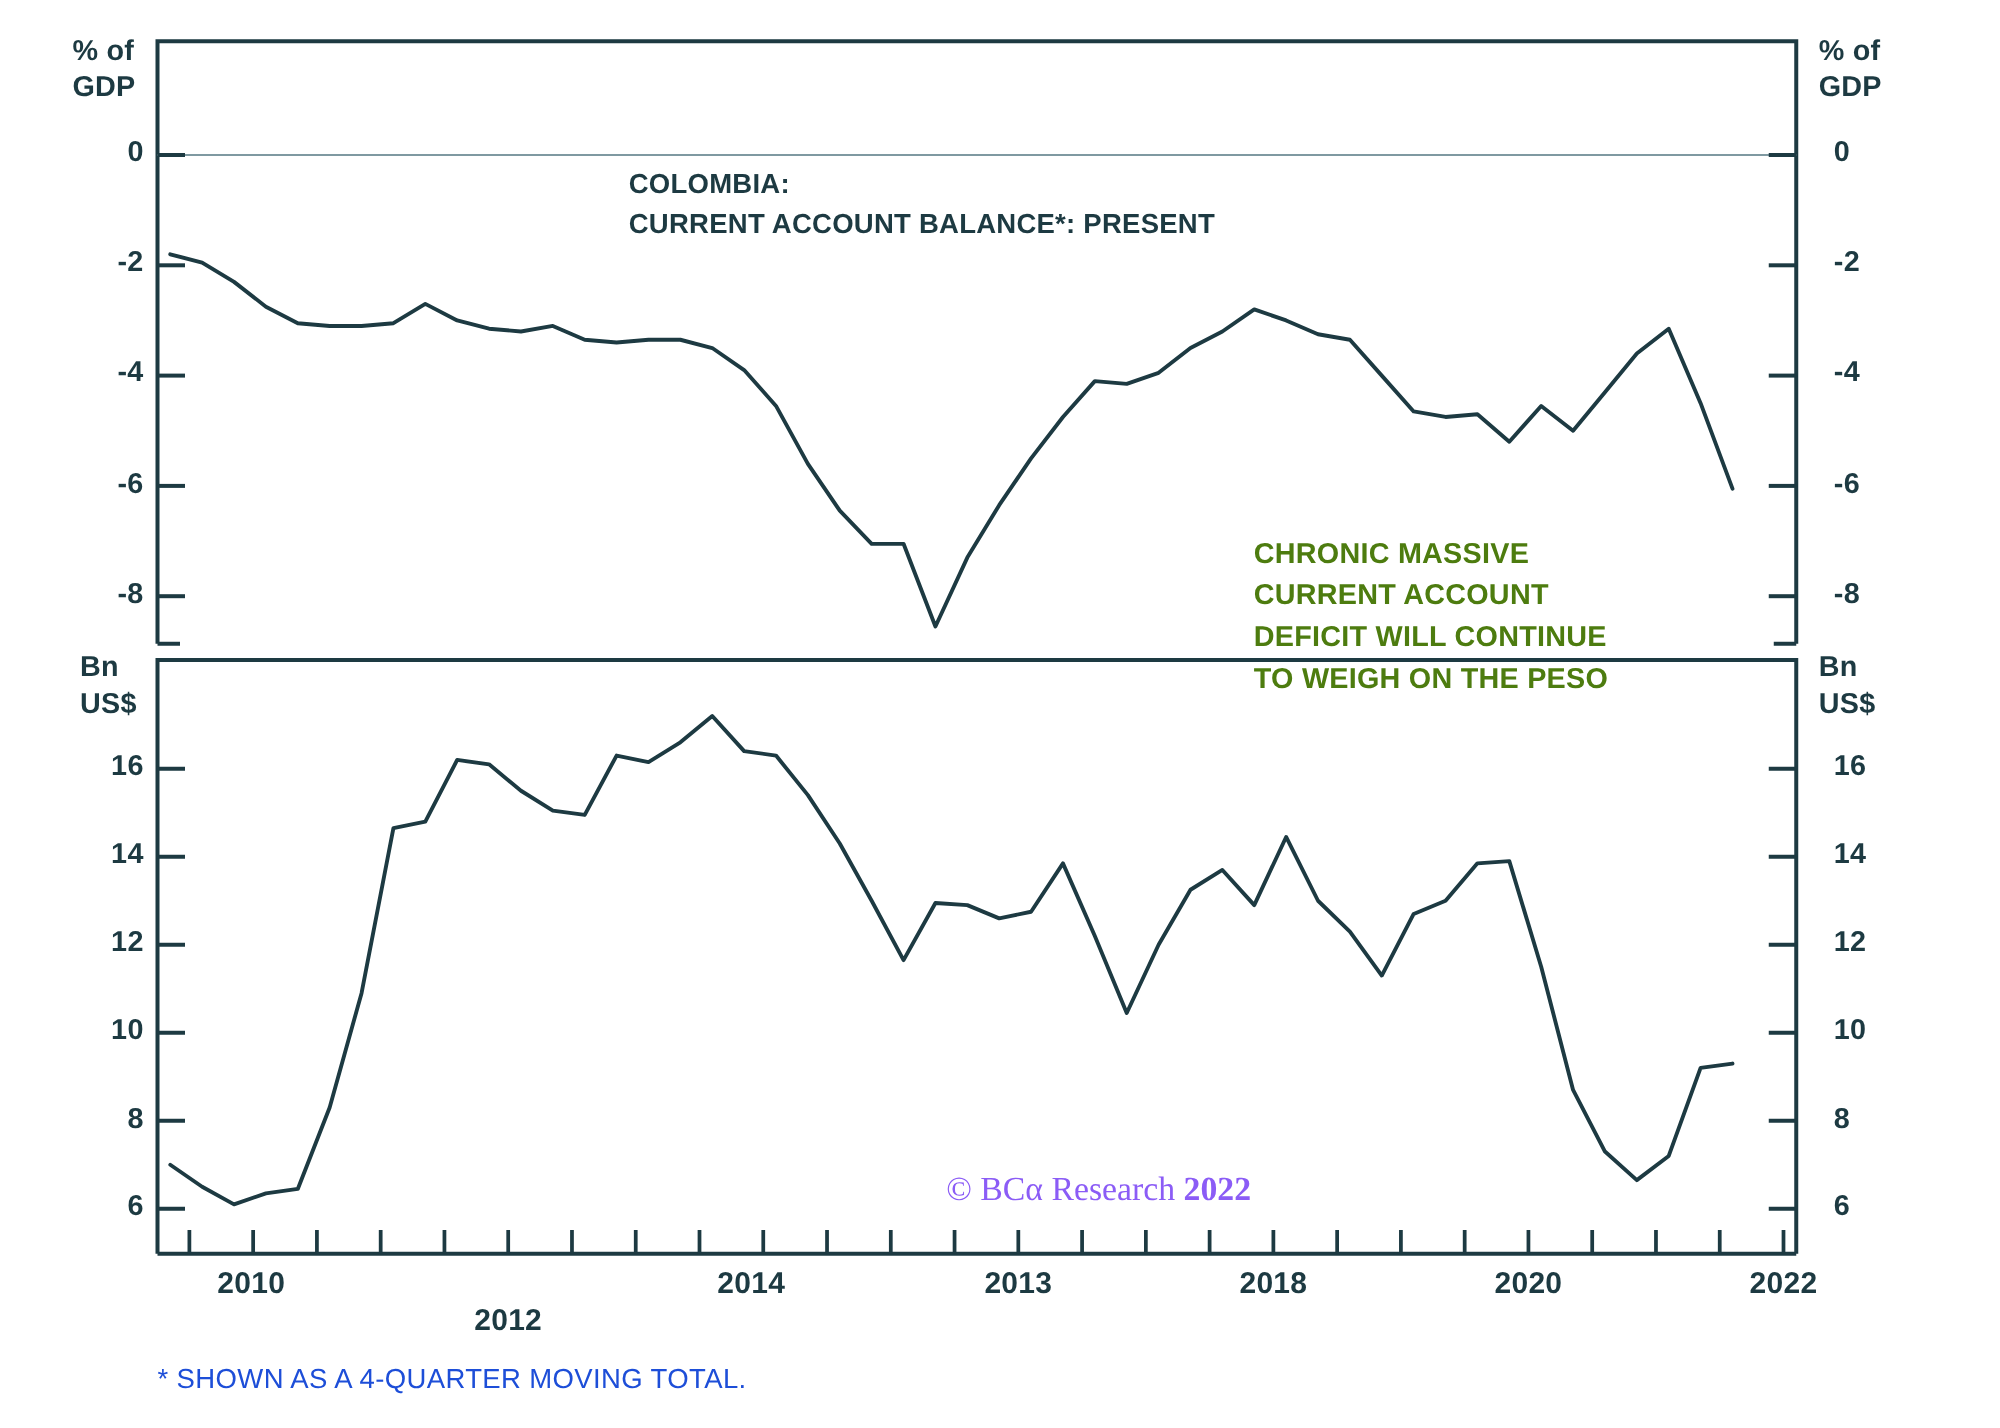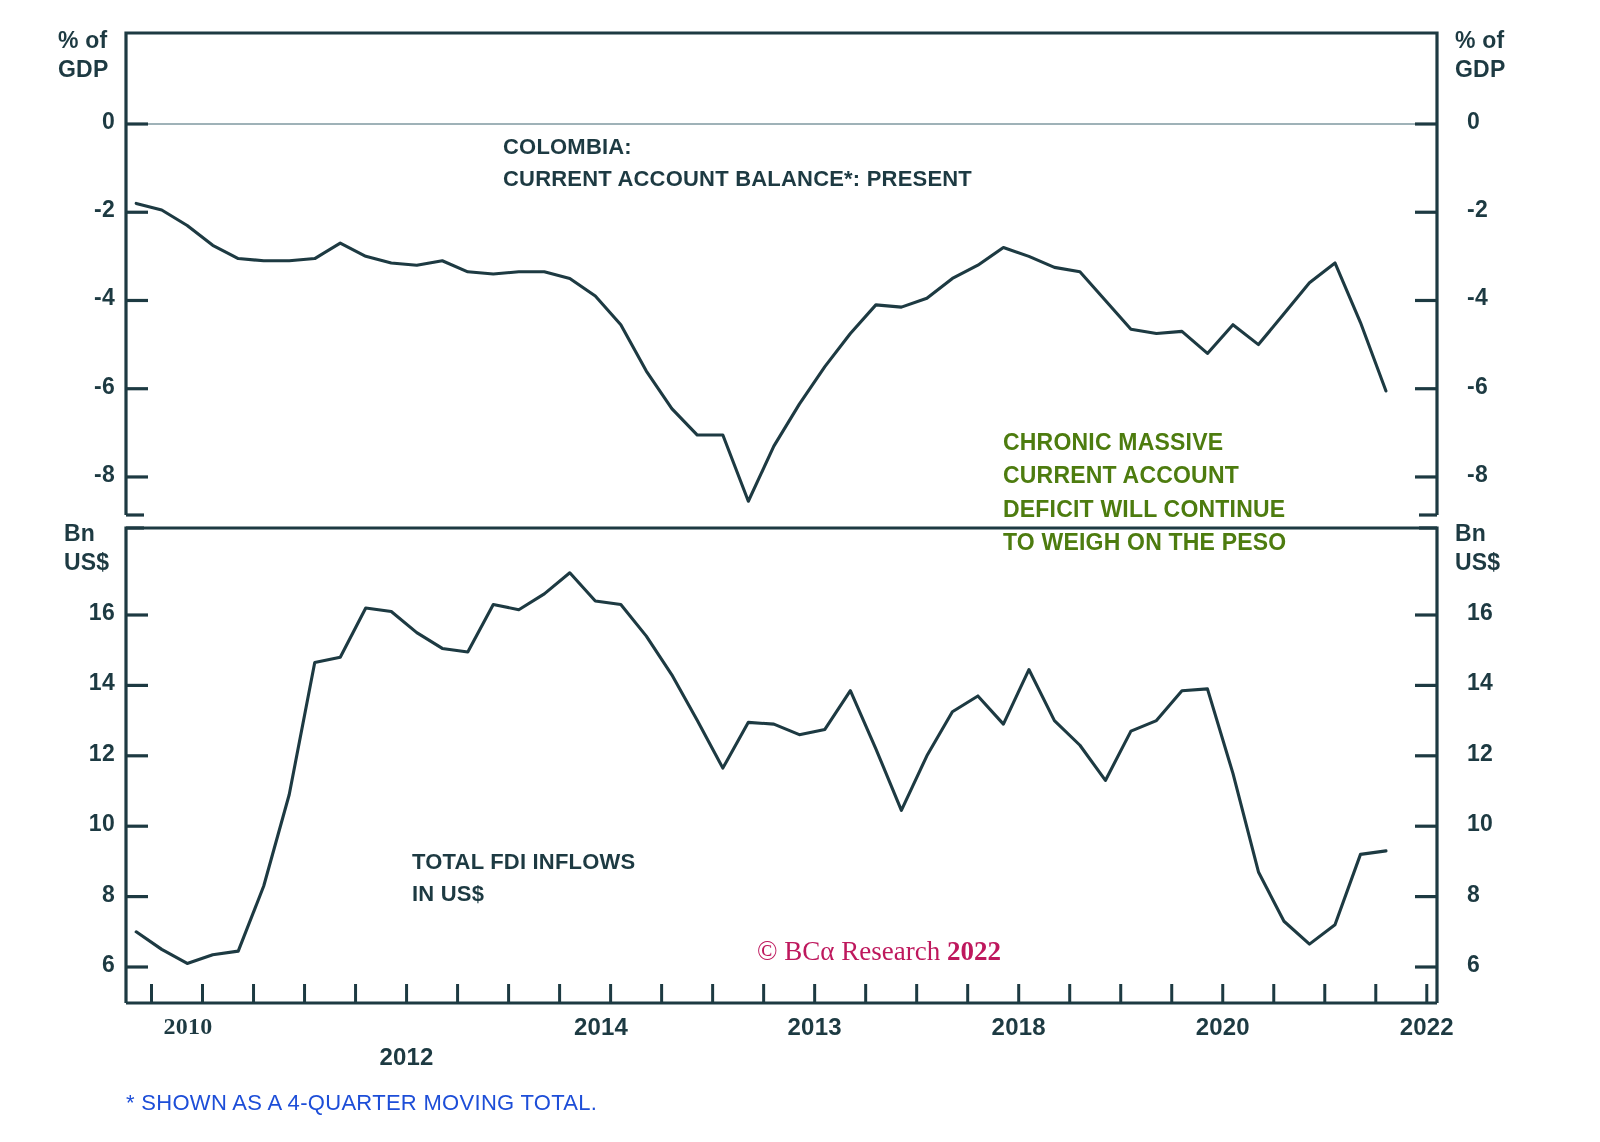--- a/index.html
+++ b/index.html
@@ -32,21 +32,21 @@
   .callout{
     position:absolute;font-size:23px;font-weight:bold;
     line-height:1.45;letter-spacing:.2px;color:#4d7c0f;white-space:pre-line;
   }
   .footnote{
     position:absolute;font-size:22px;font-weight:normal;letter-spacing:.3px;
     color:#1d4ed8;
   }
   .copyright{
     position:absolute;font-family:"Liberation Serif", serif;
-    font-size:27px;color:#be185d;white-space:nowrap;
+    font-size:27px;color:#8b5cf6;white-space:nowrap;
   }
   .copyright .mark{font-weight:normal;}
   .copyright .brand{font-weight:normal;}
   .copyright .yr{font-weight:bold;}
   svg{position:absolute;left:0;top:0;}
 </style>
 </head>
 <body>
 
 <div id="root">
@@ -123,22 +123,20 @@
   <div class="callout" style="left:1003px;top:426px;">CHRONIC MASSIVE
 CURRENT ACCOUNT
 DEFICIT WILL CONTINUE
 TO WEIGH ON THE PESO</div>
 
   <div class="axis-title" style="left:64px;top:519px;width:70px;text-align:left;">Bn
 US$</div>
   <div class="axis-title" style="left:1455px;top:519px;width:90px;text-align:left;">Bn
 US$</div>
 
-  <div class="series-label" style="left:412px;top:846px;">TOTAL FDI INFLOWS
-IN US$</div>
 
   <div class="copyright" style="left:757px;top:936px;">
     <span class="mark">© BC</span><span class="brand">α</span><span class="brand"> Research </span><span class="yr">2022</span>
   </div>
 
   <div class="footnote" style="left:126px;top:1090px;">* SHOWN AS A 4-QUARTER MOVING TOTAL.</div>
 
   <div id="tick-host">
       <div class="tick-label left" style="left: 21px; top: 108px; width: 94px;">0</div>
       <div class="tick-label right" style="left: 1467px; top: 108px; width: 94px;">0</div>
@@ -157,21 +155,21 @@
       <div class="tick-label left" style="left: 21px; top: 739.8px; width: 94px;">12</div>
       <div class="tick-label right" style="left: 1467px; top: 739.8px; width: 94px;">12</div>
       <div class="tick-label left" style="left: 21px; top: 810.2px; width: 94px;">10</div>
       <div class="tick-label right" style="left: 1467px; top: 810.2px; width: 94px;">10</div>
       <div class="tick-label left" style="left: 21px; top: 880.6px; width: 94px;">8</div>
       <div class="tick-label right" style="left: 1467px; top: 880.6px; width: 94px;">8</div>
       <div class="tick-label left" style="left: 21px; top: 951px; width: 94px;">6</div>
       <div class="tick-label right" style="left: 1467px; top: 951px; width: 94px;">6</div>
     </div>
   <div id="year-host">
-      <div class="year-label" style="left: 133px; top: 1013px; width: 110px; font-family: Liberation Serif, serif;">2010</div>
+      <div class="year-label" style="left: 146px; top: 1013px; width: 110px;">2010</div>
       <div class="year-label" style="left: 351.564px; top: 1013px; width: 110px; margin-top: 30px;">2012</div>
       <div class="year-label" style="left: 546px; top: 1013px; width: 110px;">2014</div>
       <div class="year-label" style="left: 759.658px; top: 1013px; width: 110px;">2013</div>
       <div class="year-label" style="left: 963.704px; top: 1013px; width: 110px;">2018</div>
       <div class="year-label" style="left: 1167.75px; top: 1013px; width: 110px;">2020</div>
       <div class="year-label" style="left: 1371.8px; top: 1013px; width: 110px;">2022</div>
     </div>
 
 </div>
 

